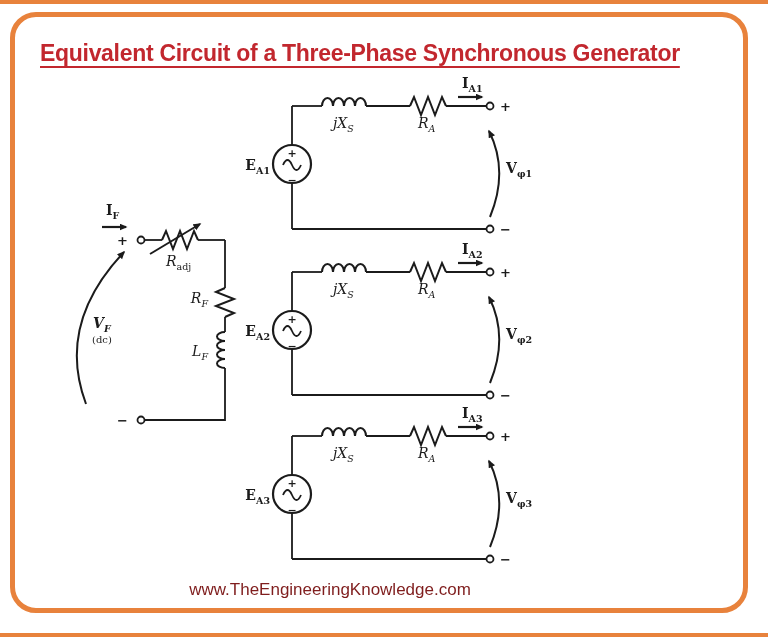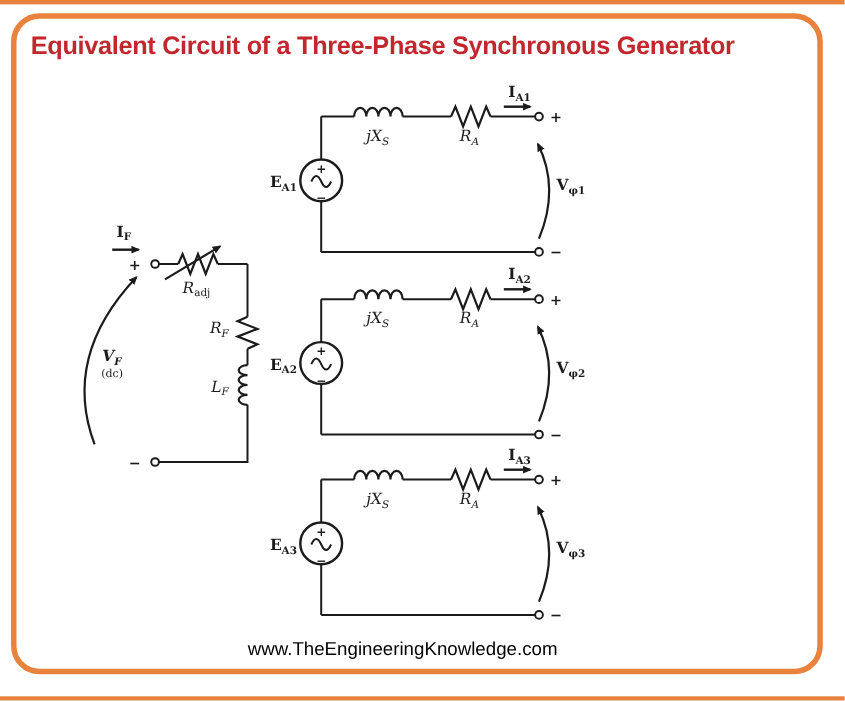--- a/index.html
+++ b/index.html
@@ -15,32 +15,33 @@
   .edge-bottom{bottom:0;height:4px;}
   .frame{
     position:absolute;left:10px;top:12px;
     width:738px;height:601px;
     border:5px solid #E8823C;
     border-radius:26px;
     box-sizing:border-box;
   }
   .title{
     position:absolute;left:28px;top:28px;width:712px;
-    margin:0;
+    margin:12px;
     font-size:23px;font-weight:700;letter-spacing:-0.3px;
     color:#C2272E;
+    text-decoration:underline;
     text-decoration-thickness:2px;
     text-underline-offset:5px;
     white-space:nowrap;
   }
   .diagram{position:absolute;left:0;top:0;}
   .footer{
     position:absolute;left:0;top:580px;width:660px;
     text-align:center;
-    font-size:17px;color:#000000;padding-left:36px;
+    font-size:17px;color:#7f1d1d;
   }
   
   text{font-family:"DejaVu Serif","Liberation Serif",serif;font-size:14px;fill:#1B1B1B;}
   .bd{font-weight:bold;}
   .it{font-style:italic;}
   .sub{font-size:9.5px;}
   .sign{font-family:"DejaVu Sans","Liberation Sans",sans-serif;font-size:13px;font-weight:bold;}
   .srcsign{font-family:"DejaVu Sans","Liberation Sans",sans-serif;font-size:11px;font-weight:bold;}
   .note{font-size:10px;font-style:normal;}
   .wire{stroke:#1B1B1B;stroke-width:1.8;fill:none;}

